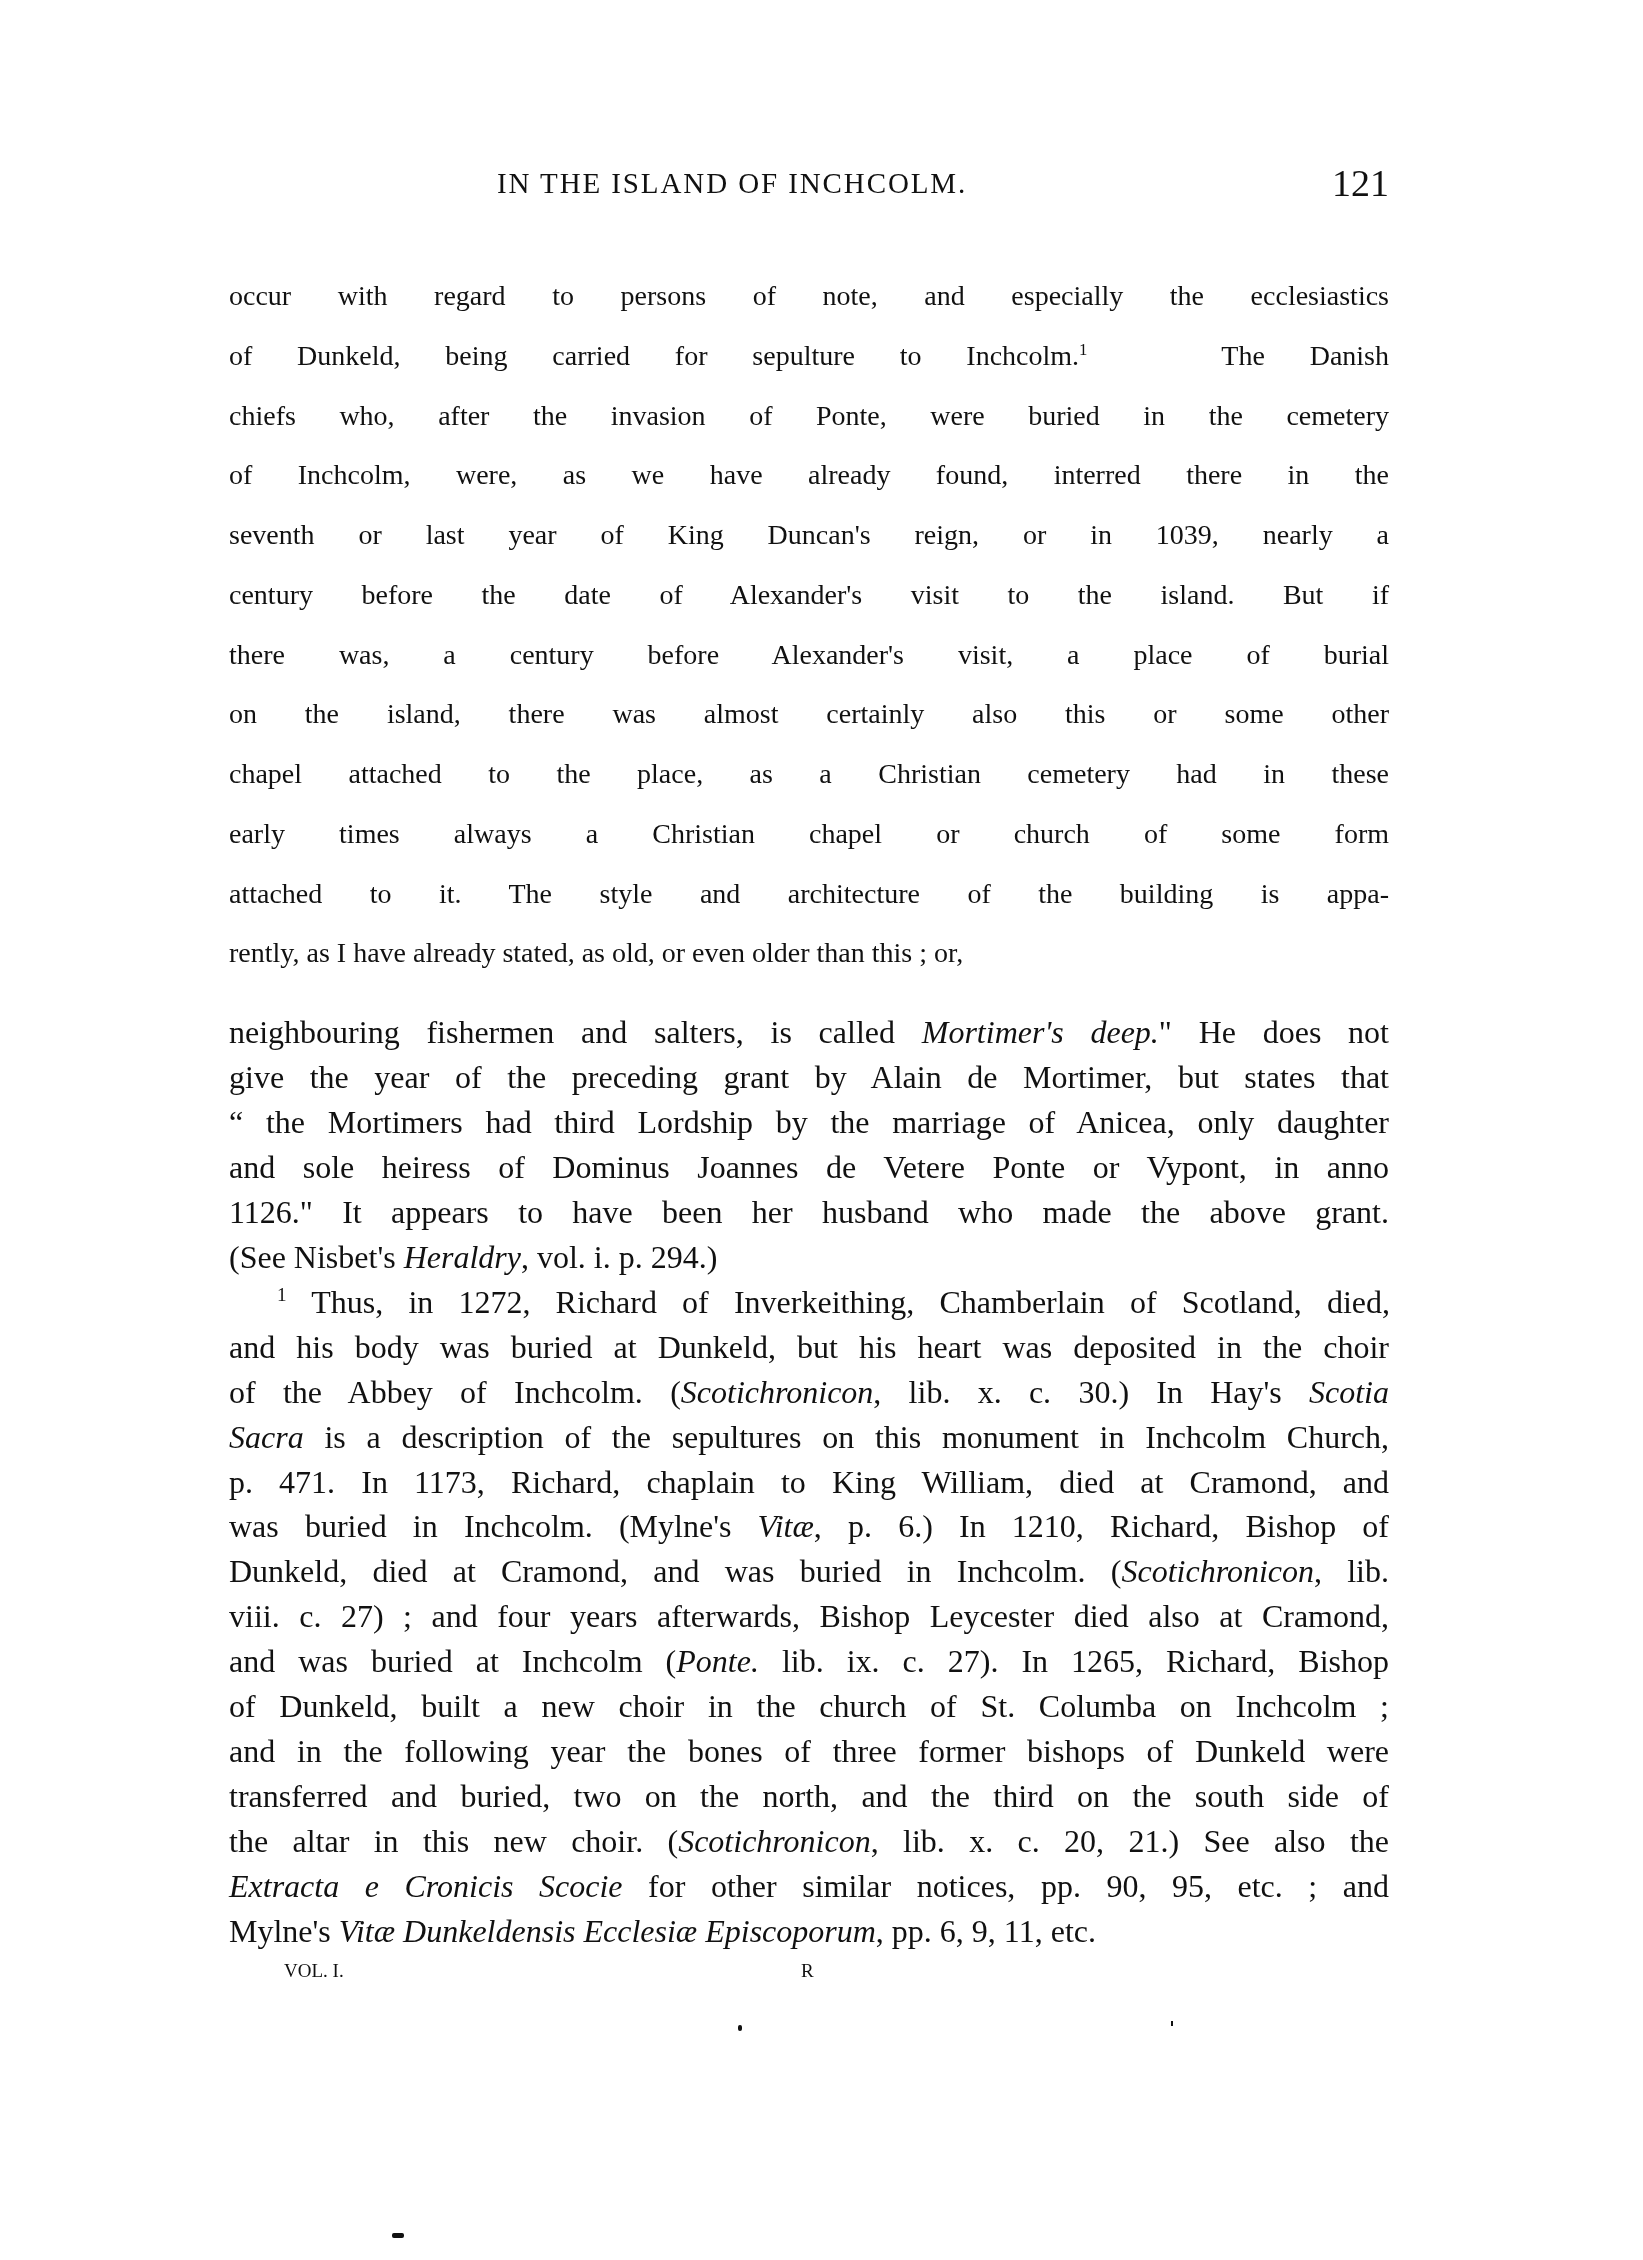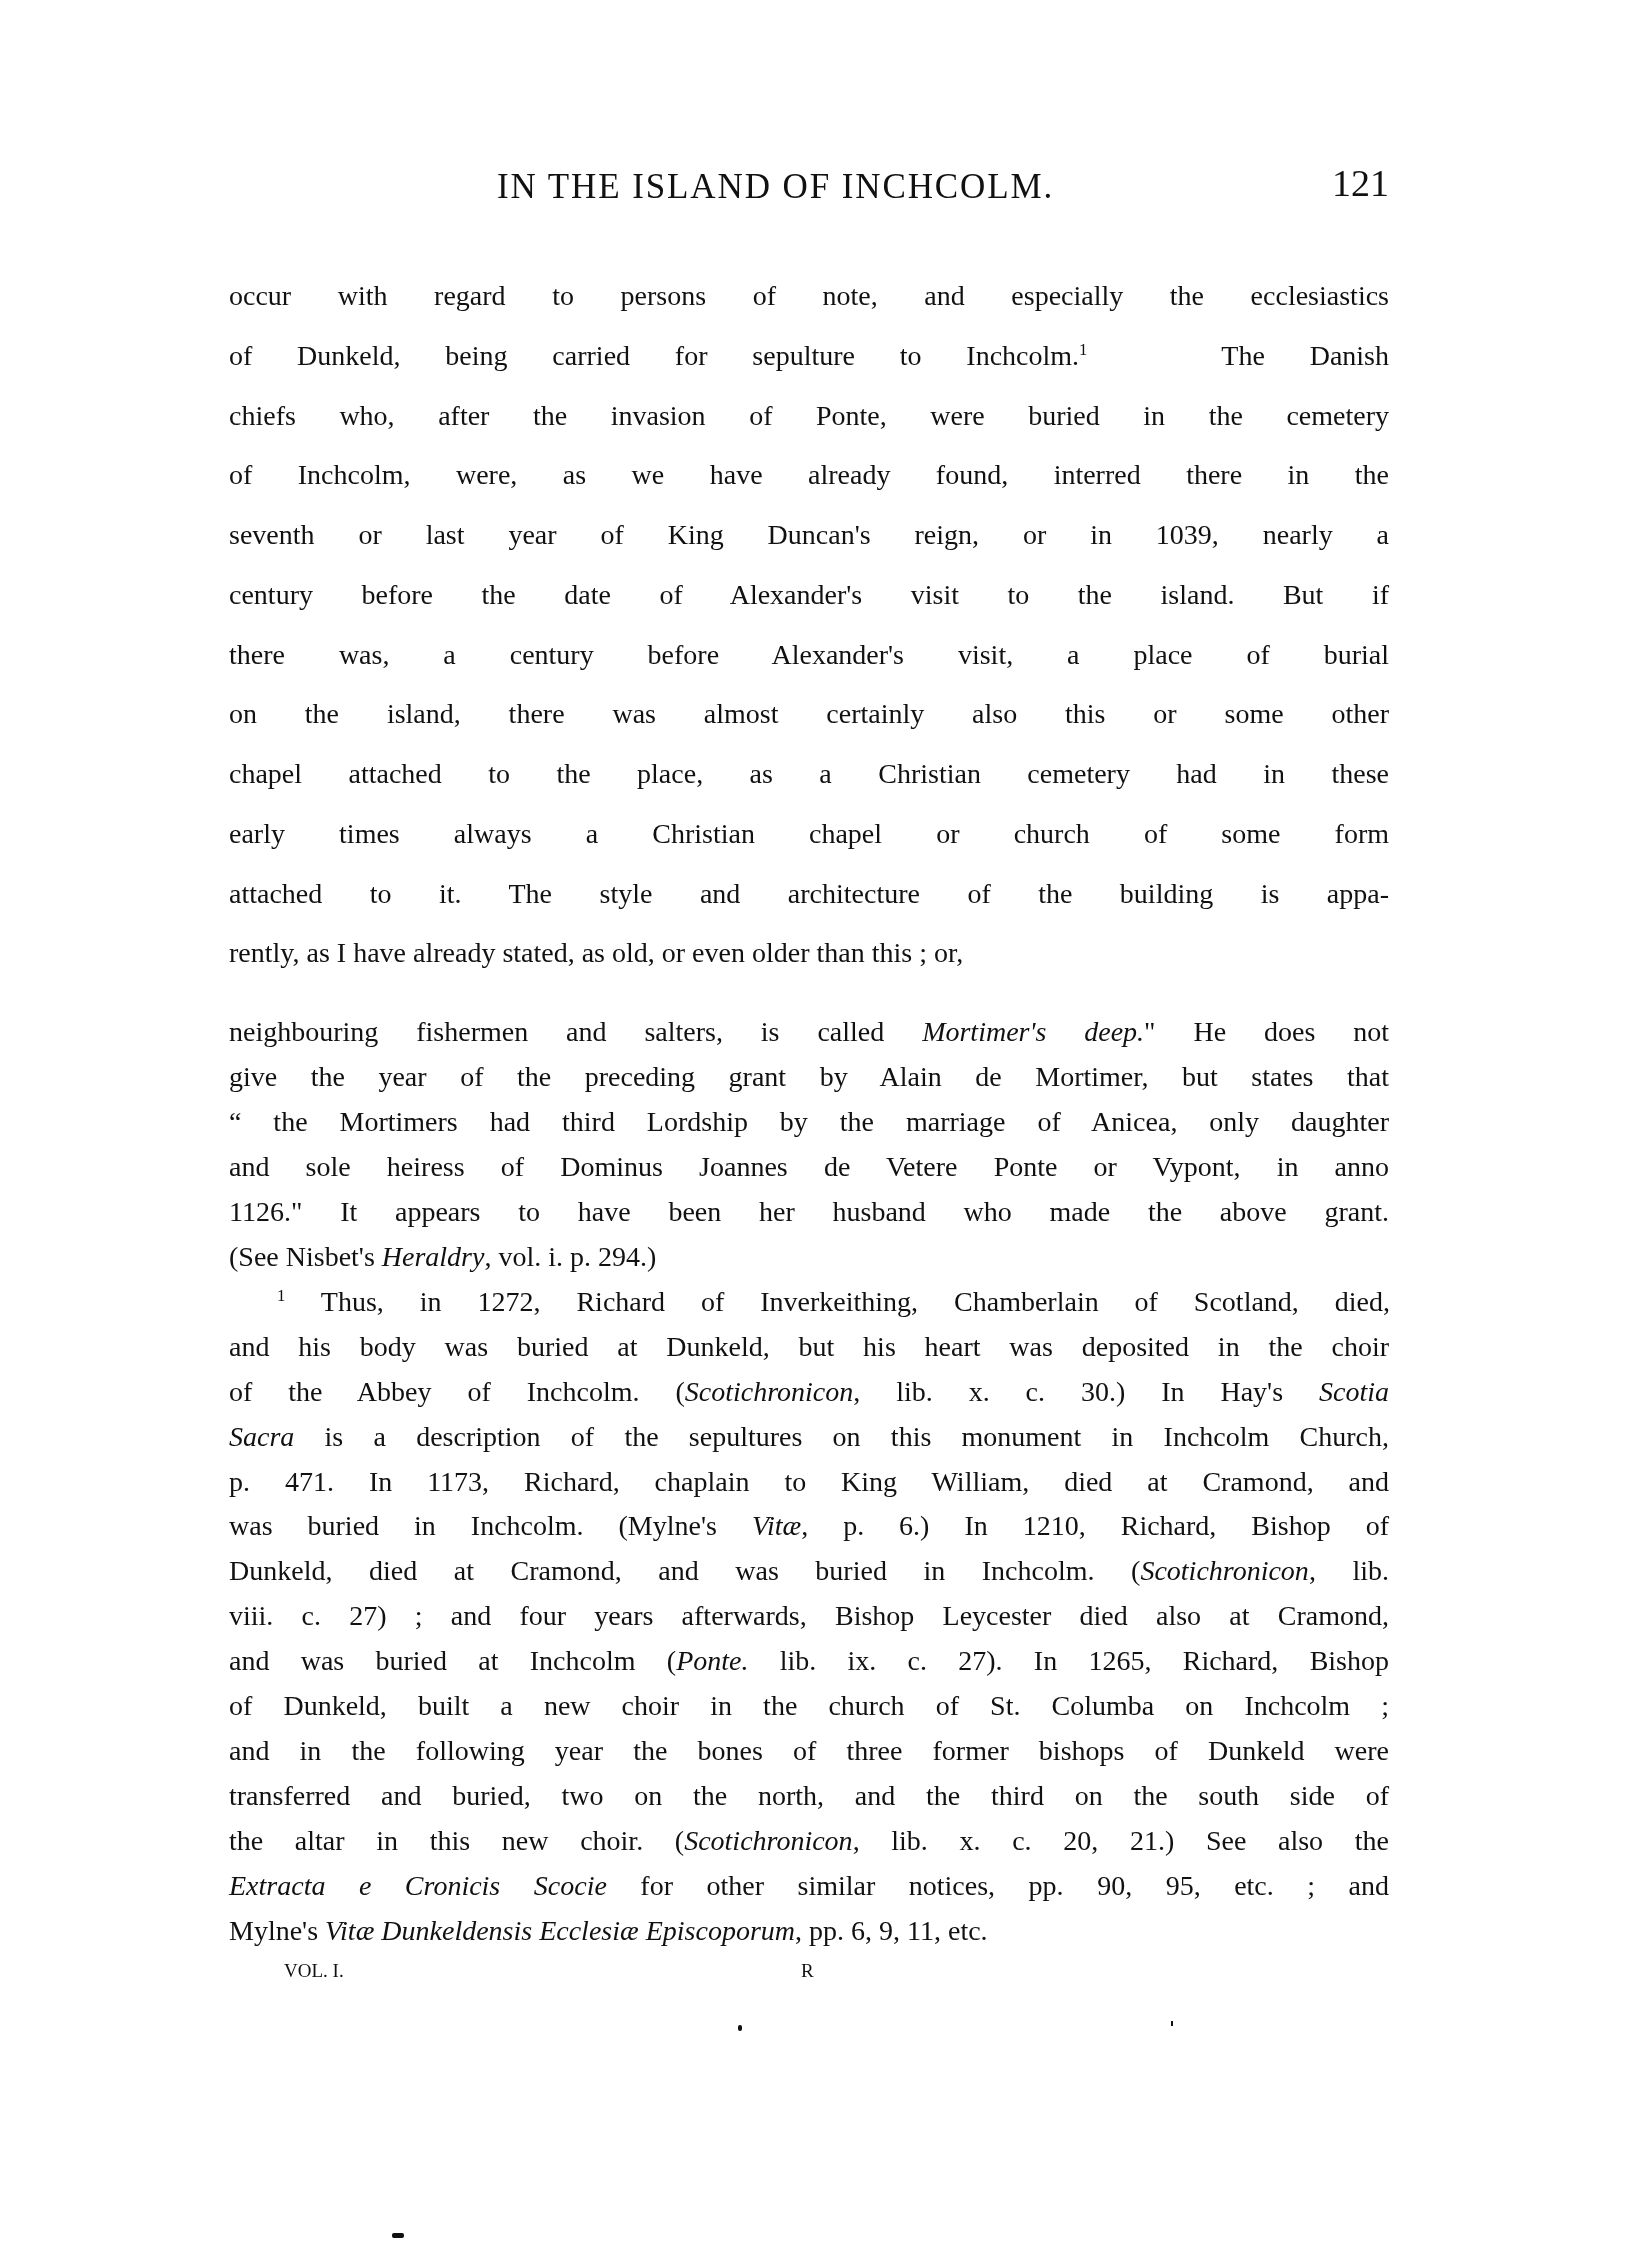--- a/index.html
+++ b/index.html
@@ -1,25 +1,25 @@
 <!DOCTYPE html>
 <html><head>
 <meta charset="utf-8">
 <style>
   html, body { margin:0; padding:0; background:#ffffff; }
   body { width:1643px; height:2261px; position:relative; overflow:hidden;
          font-family:"Liberation Serif","DejaVu Serif",serif; color:#111; }
   .page { position:absolute; left:0; top:0; width:1643px; height:2261px; }
   .header { position:absolute; top:167px; left:229px; width:1160px; height:57px; }
-  .running-title { position:absolute; left:268px; top:0; font-size:35px; letter-spacing:1.9px; }
+  .running-title { position:absolute; left:268px; top:0; font-size:29px; letter-spacing:1.9px; }
   .folio { position:absolute; right:0; top:-5.7px; font-size:38px; }
   .line { position:absolute; left:229px; width:1160px; white-space:nowrap;
           text-align:justify; text-align-last:justify; }
   .main .line { font-size:28px; height:48px; line-height:48px; }
-  .notes .line { font-size:28px; height:38px; line-height:38px; }
+  .notes .line { font-size:32px; height:38px; line-height:38px; }
   .line.last { text-align-last:left; }
   .line.indent { left:277px; width:1113px; }
   i { font-style:italic; }
   sup { font-size:60%; vertical-align:super; line-height:0; }
   .signature { position:absolute; top:1960px; font-size:19px; }
   .mark { position:absolute; background:#111; }
 </style>
 </head>
 <body>
 

